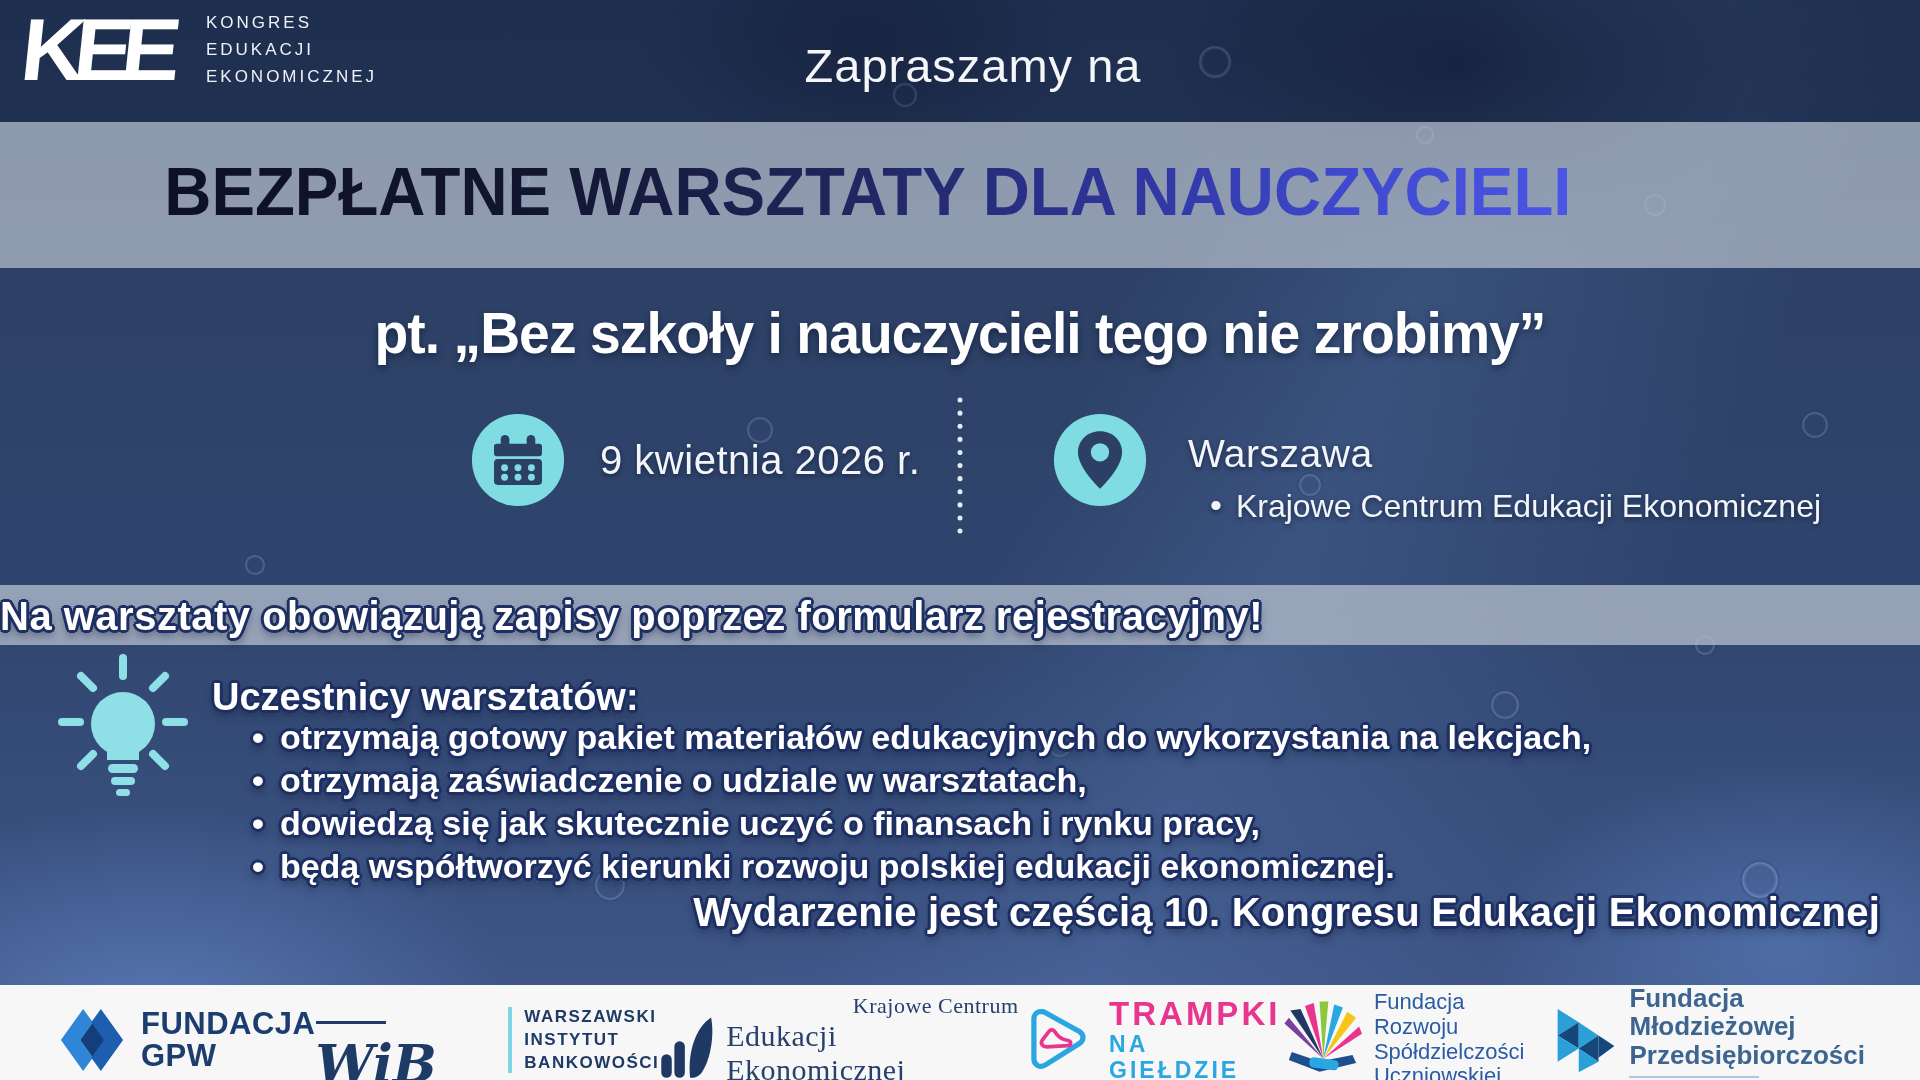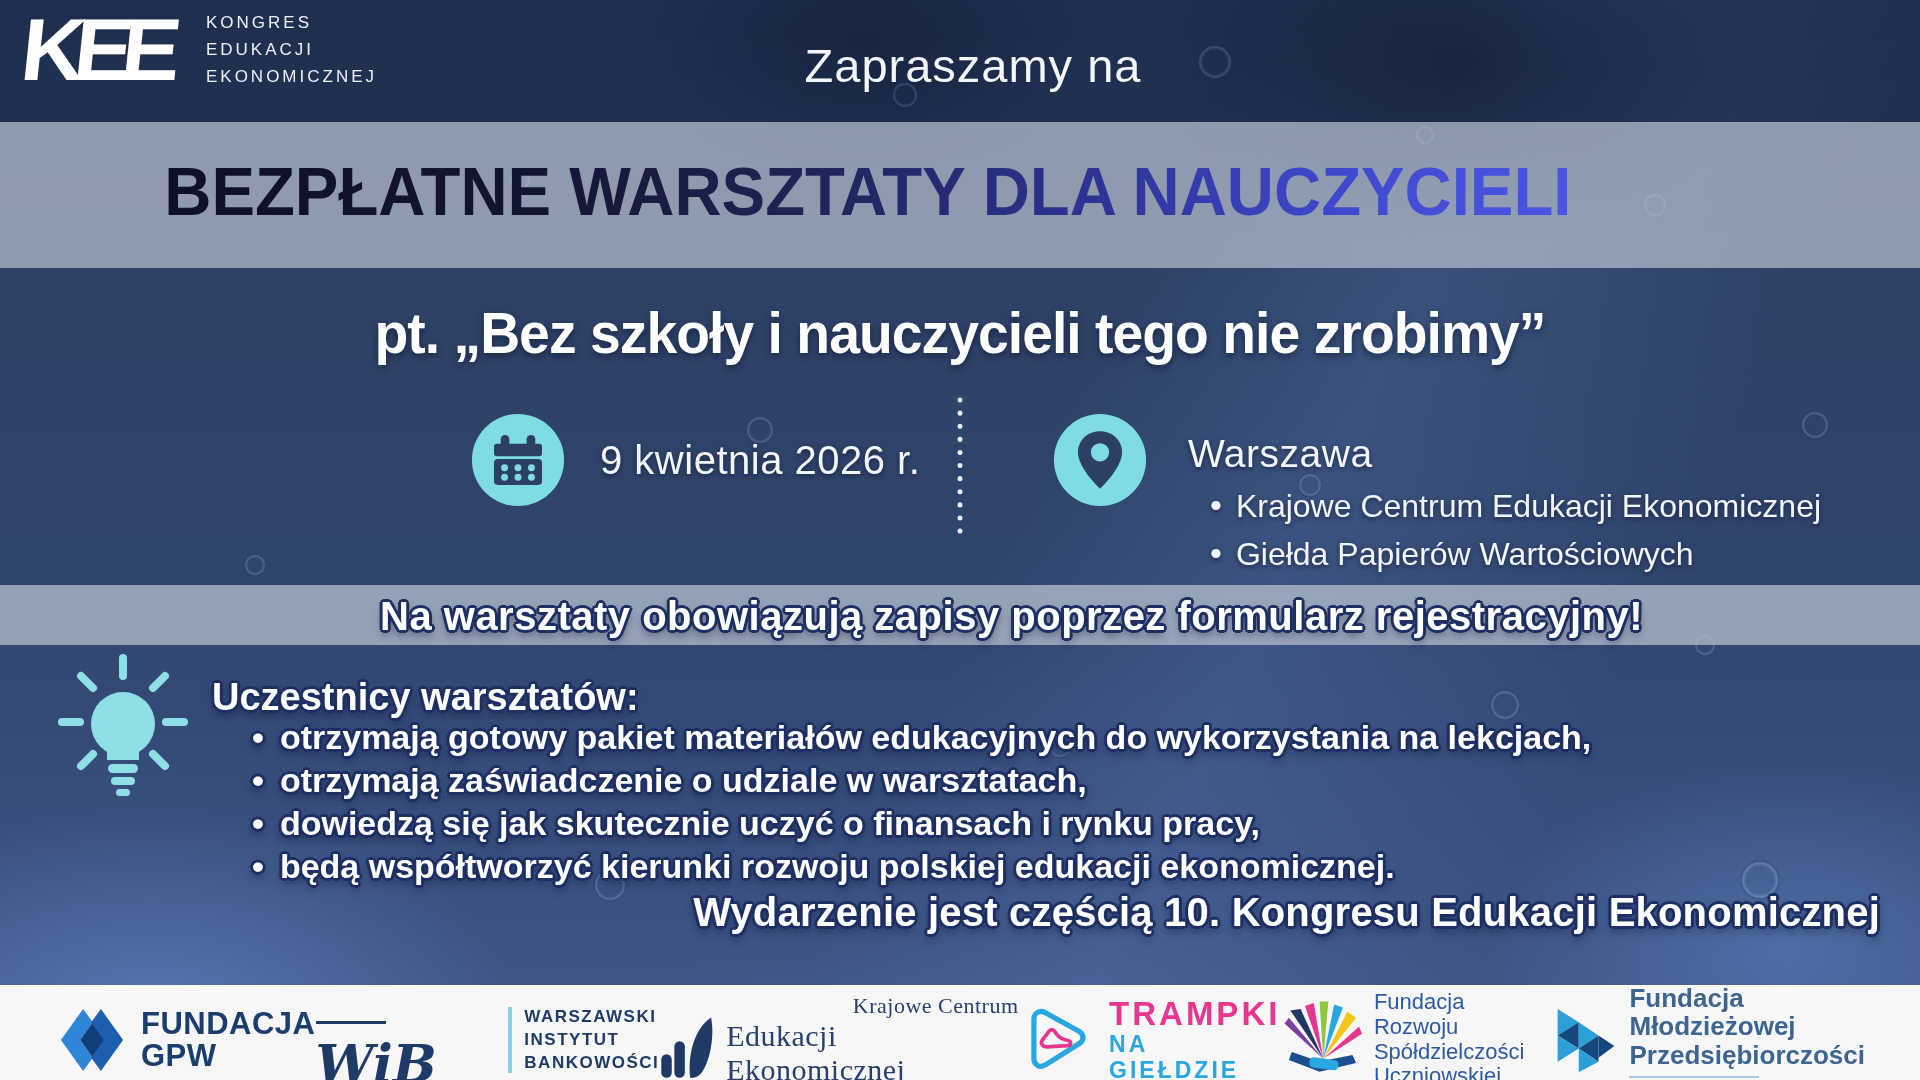--- a/index.html
+++ b/index.html
@@ -91,22 +91,22 @@
   .outlined{
     color:#fff;
     text-shadow:
       -2px -2px 0 #1d2f63, 2px -2px 0 #1d2f63,
       -2px  2px 0 #1d2f63, 2px  2px 0 #1d2f63,
       -3px  0   0 #1d2f63, 3px  0   0 #1d2f63,
        0   -3px 0 #1d2f63, 0    3px 0 #1d2f63,
        0    5px 9px rgba(8,16,40,.55);
   }
   .register-note{
-    position:absolute;left:0;top:594px;width:1619px;text-align:right;
-    font-size:40px;font-weight:800;letter-spacing:.5px;margin-left:24px;
+    position:absolute;left:0;top:594px;width:1619px;text-align:left;
+    font-size:40px;font-weight:800;letter-spacing:.5px;
   }
 
   
   .bulb-icon{position:absolute;left:48px;top:650px;width:150px;height:160px;}
   .participants-heading{position:absolute;left:212px;top:676px;font-size:38px;font-weight:700;}
   .participant-list{position:absolute;left:252px;top:718px;display:flex;flex-direction:column;gap:4px;}
   .participant{font-size:34px;font-weight:600;}
   .participant::before{content:"\2022";margin-right:16px;}
 
   .footnote{
@@ -190,21 +190,20 @@
   </svg>
 
   <svg class="icon-circle pin-icon" viewBox="0 0 100 100">
     <circle cx="50" cy="50" r="48" fill="#7edce2"></circle>
     <path fill="#2c4066" d="M50 20c-13.3 0-23 9.8-23 22 0 16.5 23 38 23 38s23-21.5 23-38c0-12.2-9.7-22-23-22z"></path>
     <circle cx="50" cy="42" r="9.5" fill="#7edce2"></circle>
   </svg>
   <div class="city">Warszawa</div>
   <div class="venues">
     <div class="venue">Krajowe Centrum Edukacji Ekonomicznej</div>
-    <div class="venue">Giełda Papierów Wartościowych</div>
   </div>
 
   <div class="band register-band"></div>
   <div class="register-note outlined">Na warsztaty obowiązują zapisy poprzez formularz rejestracyjny!</div>
 
   <svg class="bulb-icon" viewBox="0 0 150 160">
     <g stroke="#8ee0e6" stroke-width="8" stroke-linecap="round">
       <line x1="75" y1="8" x2="75" y2="26"></line>
       <line x1="33" y1="26" x2="45" y2="38"></line>
       <line x1="117" y1="26" x2="105" y2="38"></line>

